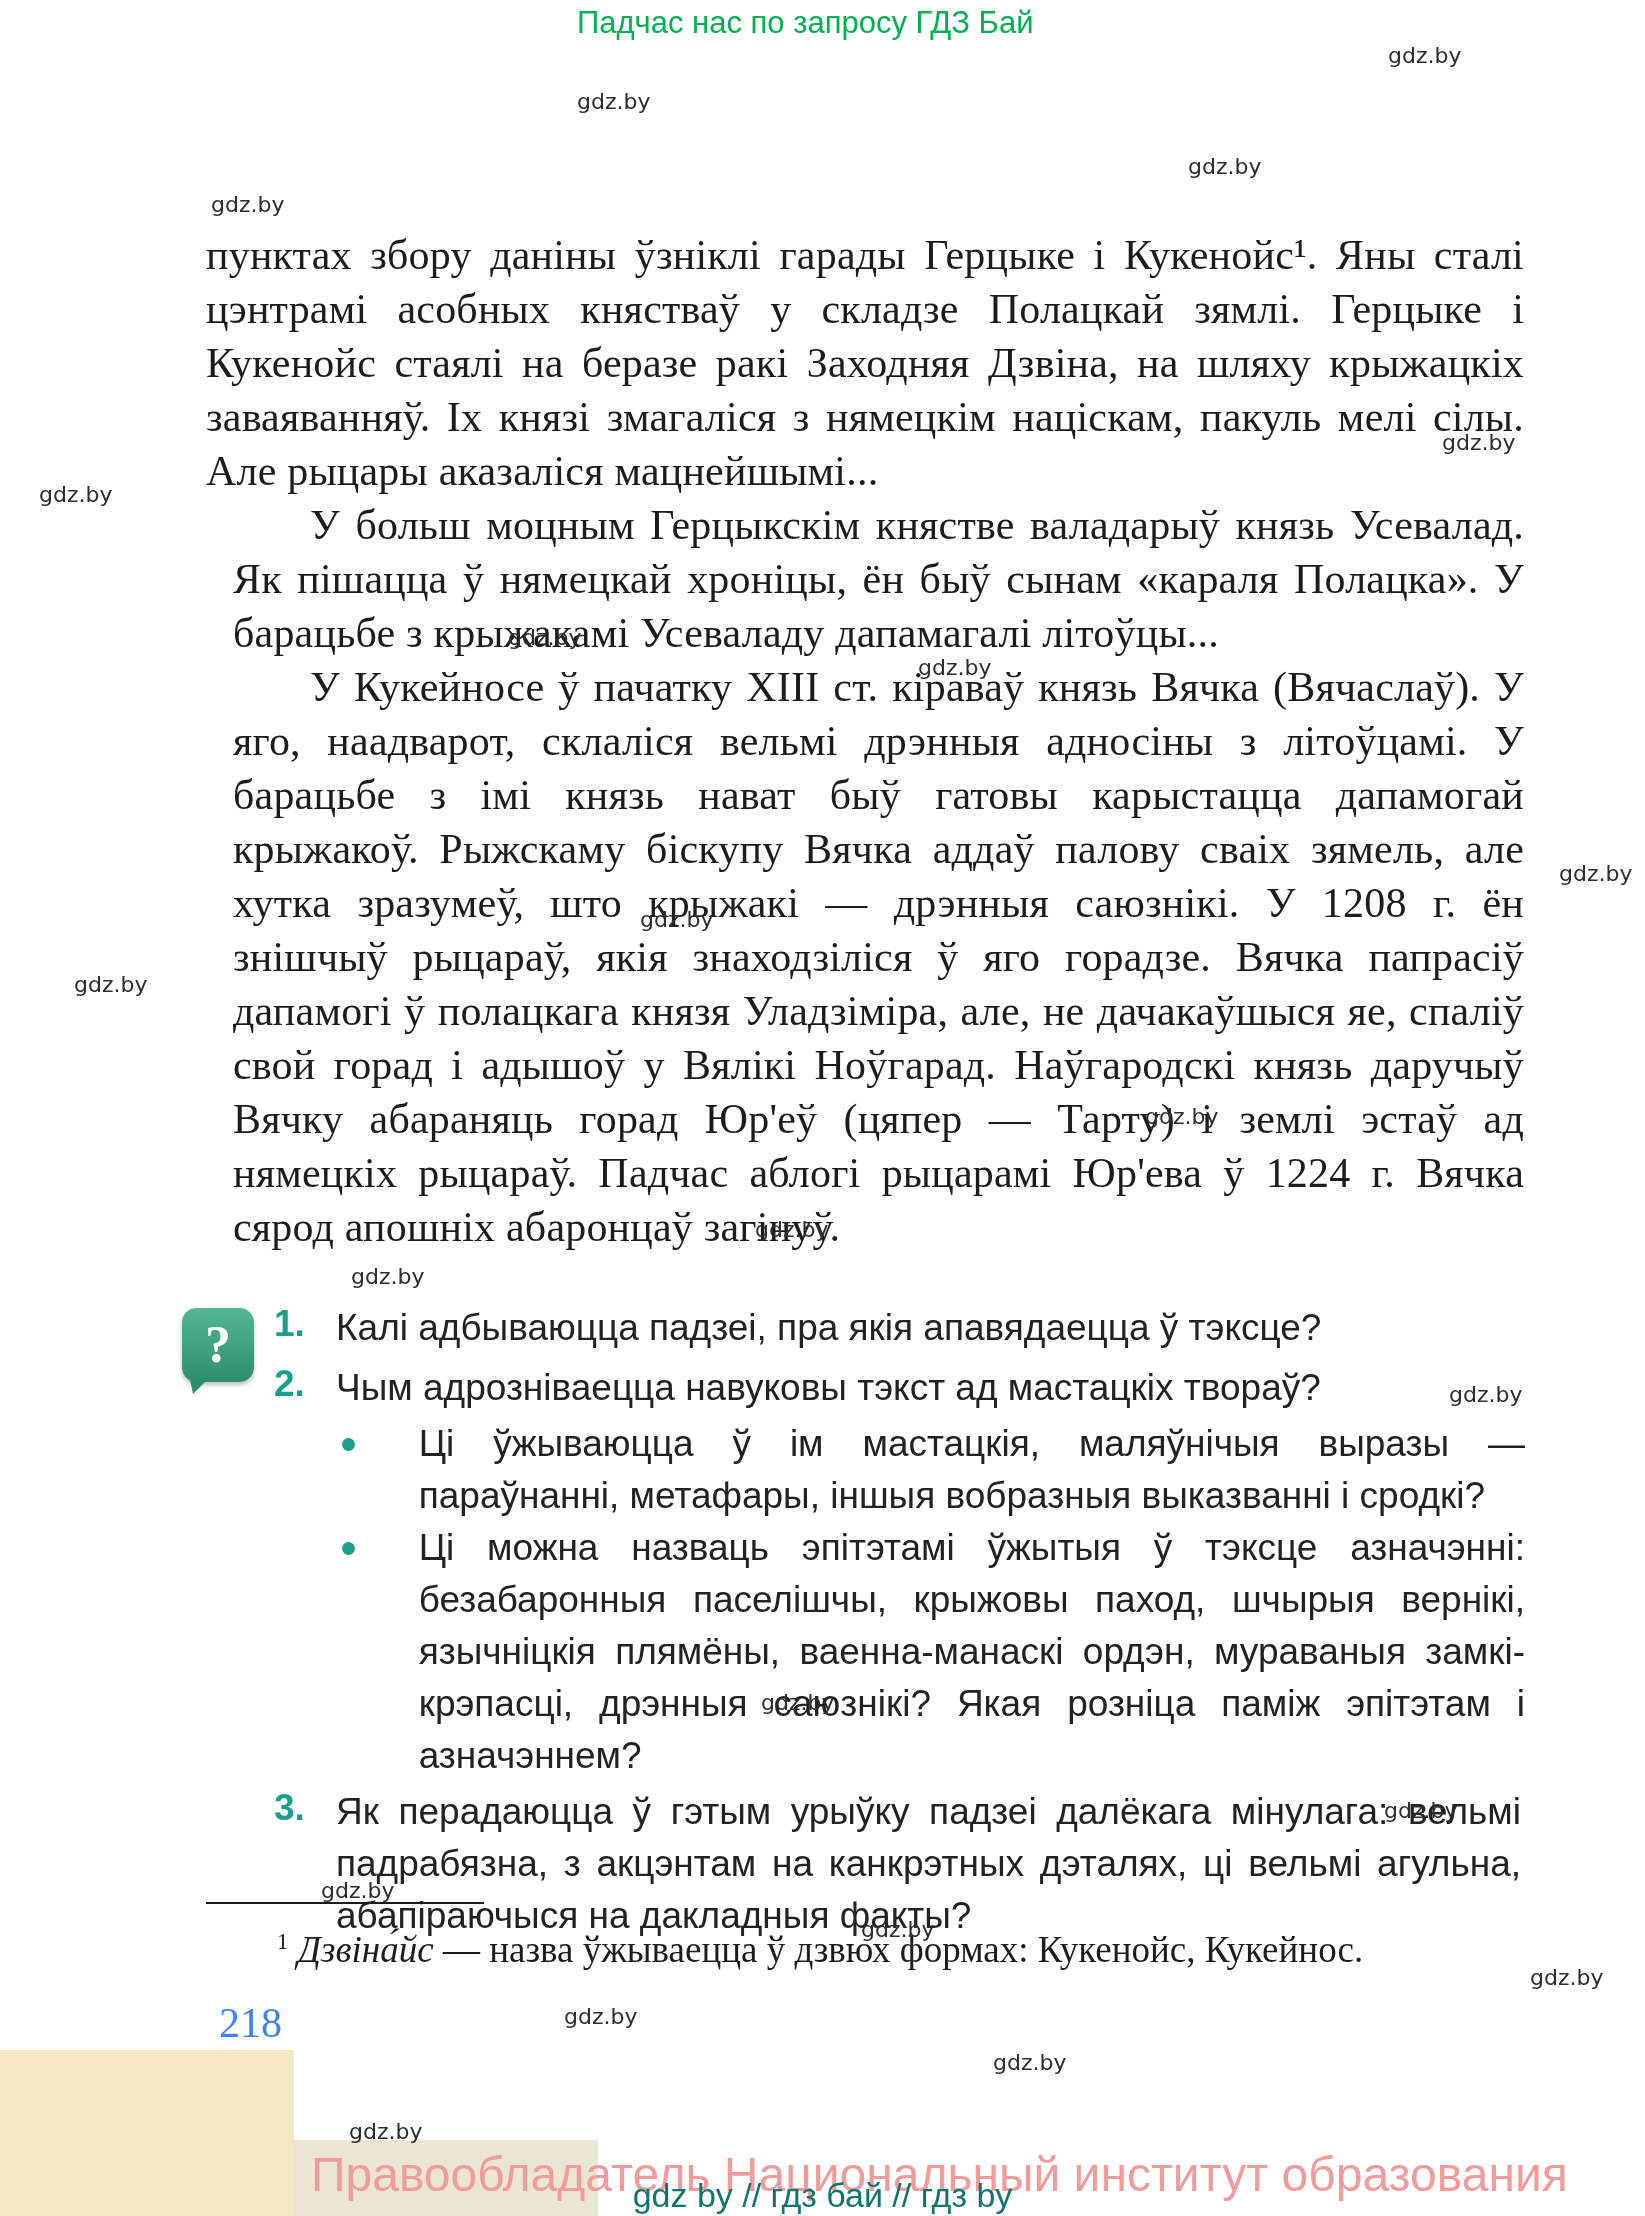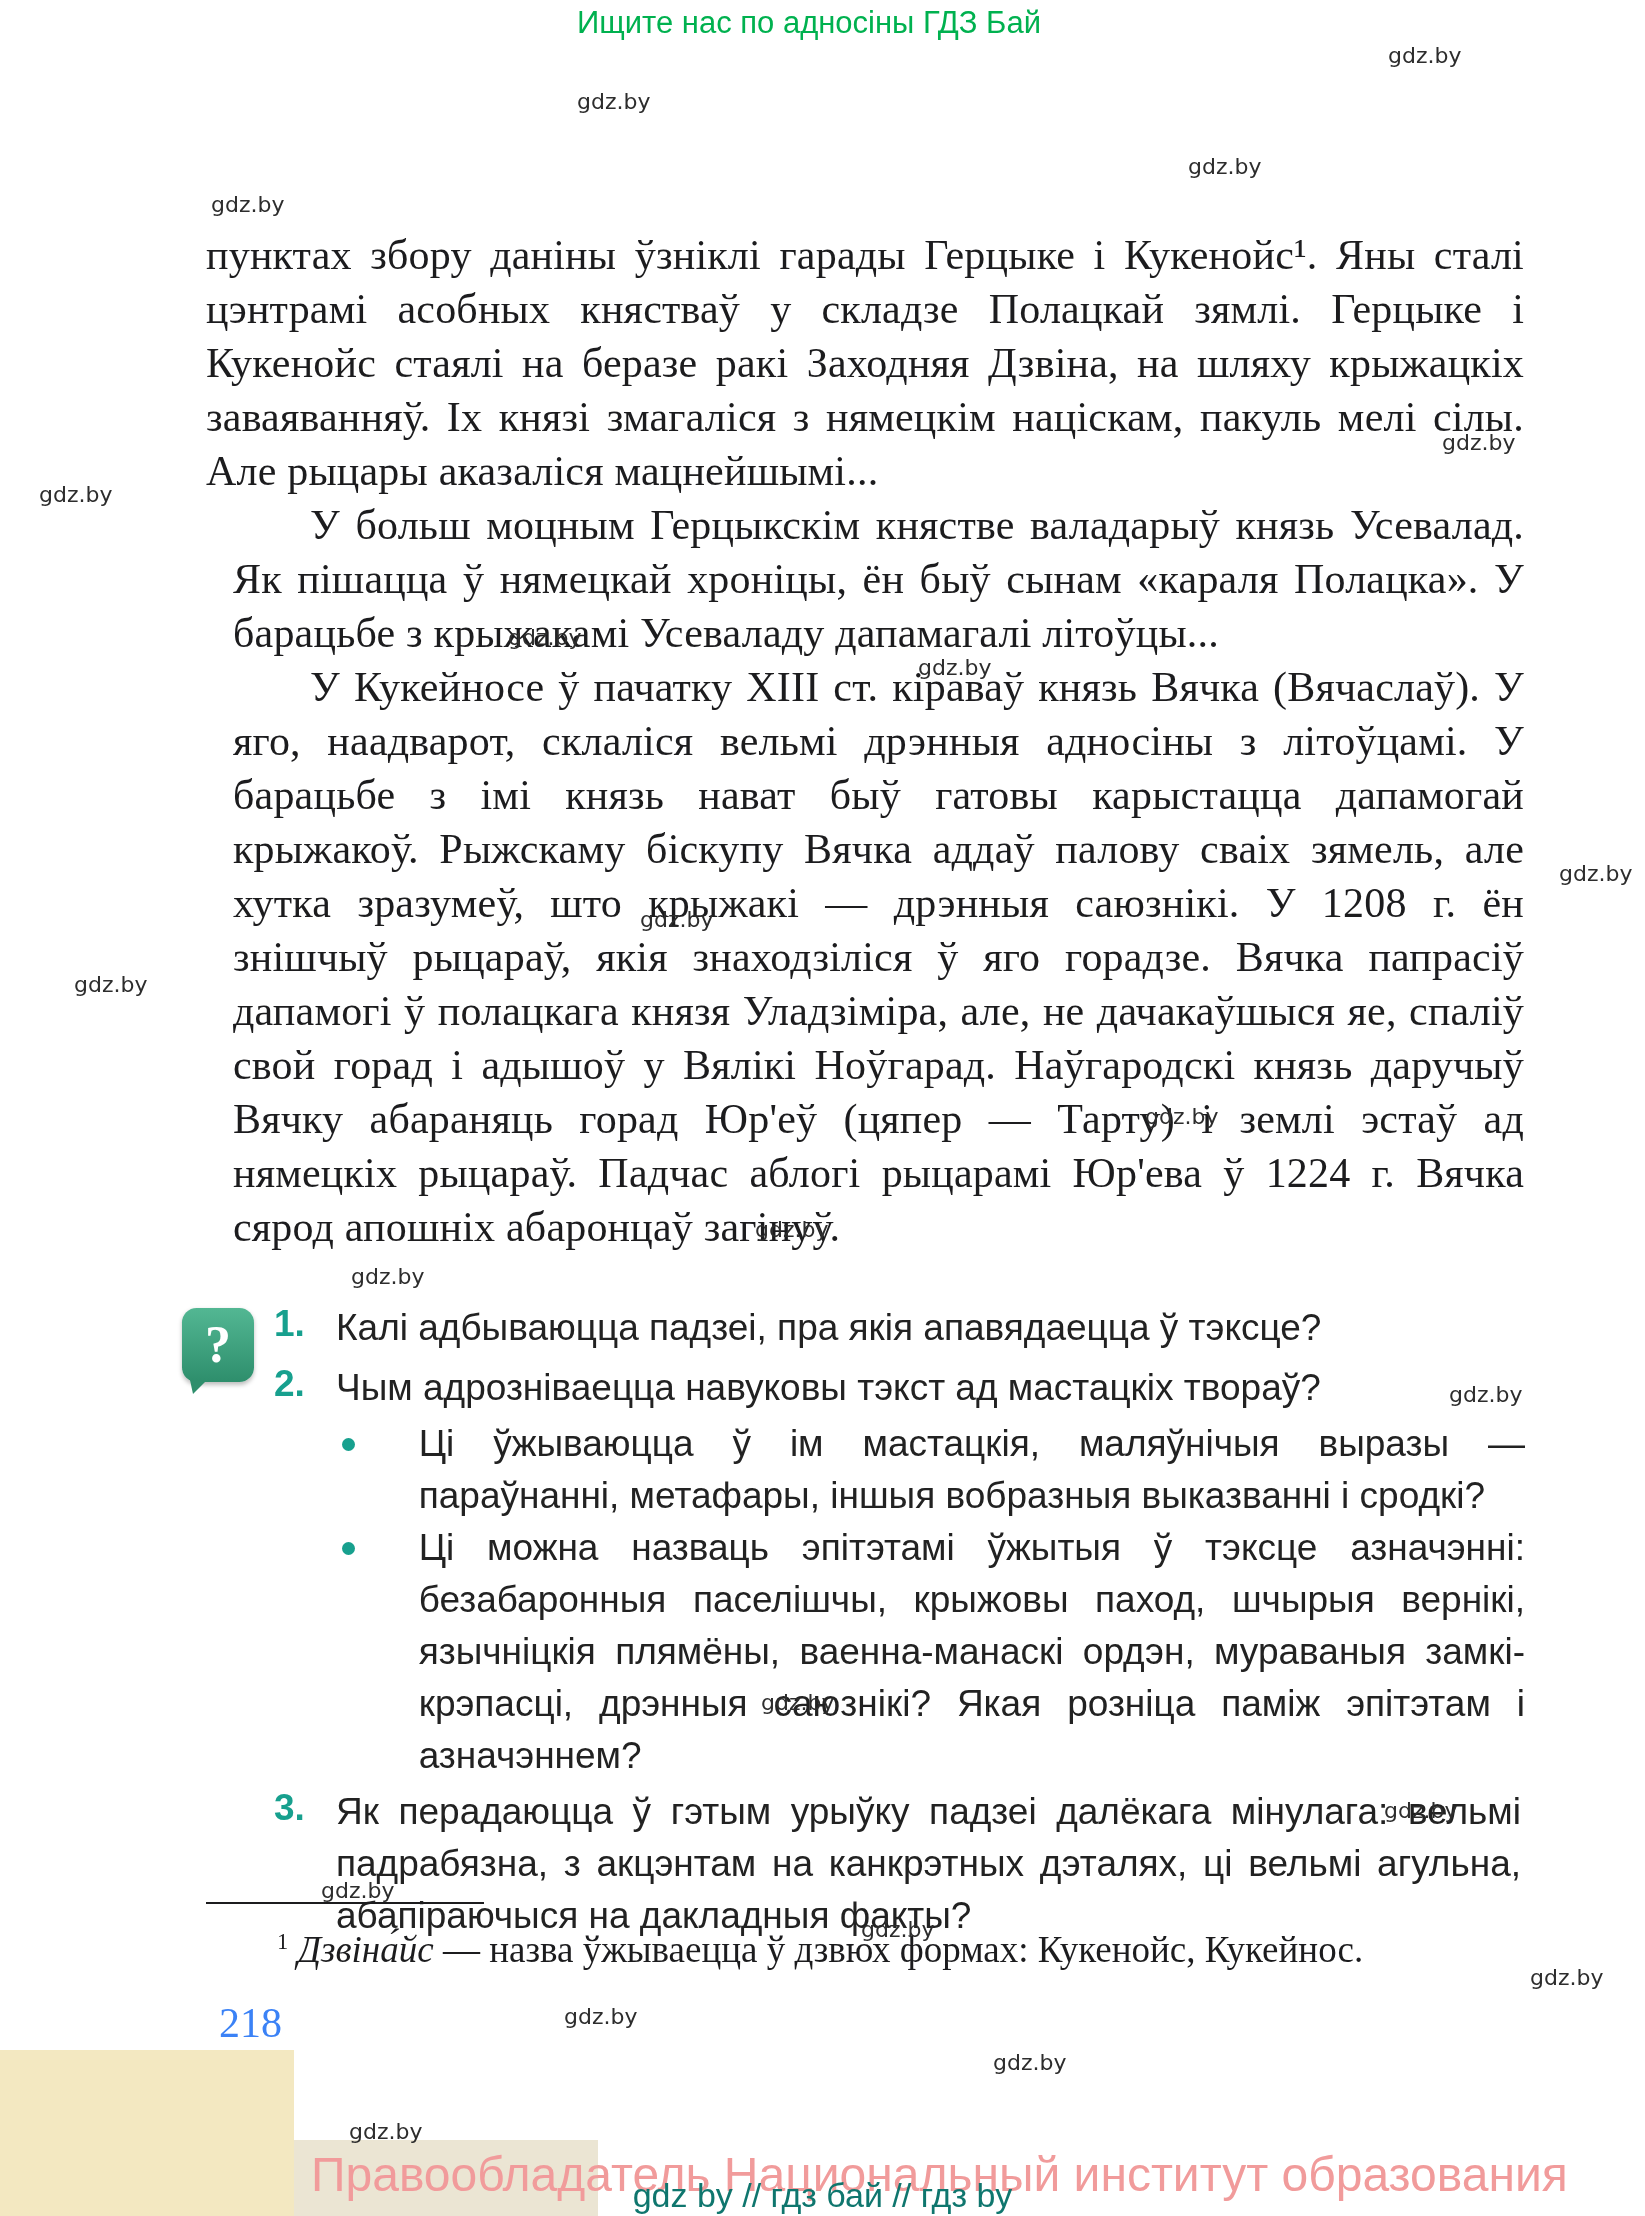--- a/index.html
+++ b/index.html
@@ -147,21 +147,21 @@
     font-size: 34px;
     color: #0f766e;
     z-index: 6;
   }
 </style>
 </head>
 <body>
 
 <div class="page">
 
-  <div class="banner">Ищите нас по адносіны ГДЗ Бай</div>
+  <div class="banner">Падчас нас по запросу ГДЗ Бай</div>
 
   <div>
       <span class="wm" style="left: 1388px; top: 43px;">gdz.by</span>
       <span class="wm" style="left: 577px; top: 89px;">gdz.by</span>
       <span class="wm" style="left: 1188px; top: 154px;">gdz.by</span>
       <span class="wm" style="left: 211px; top: 192px;">gdz.by</span>
       <span class="wm" style="left: 1442px; top: 430px;">gdz.by</span>
       <span class="wm" style="left: 39px; top: 482px;">gdz.by</span>
       <span class="wm" style="left: 508px; top: 625px;">gdz.by</span>
       <span class="wm" style="left: 918px; top: 655px;">gdz.by</span>

